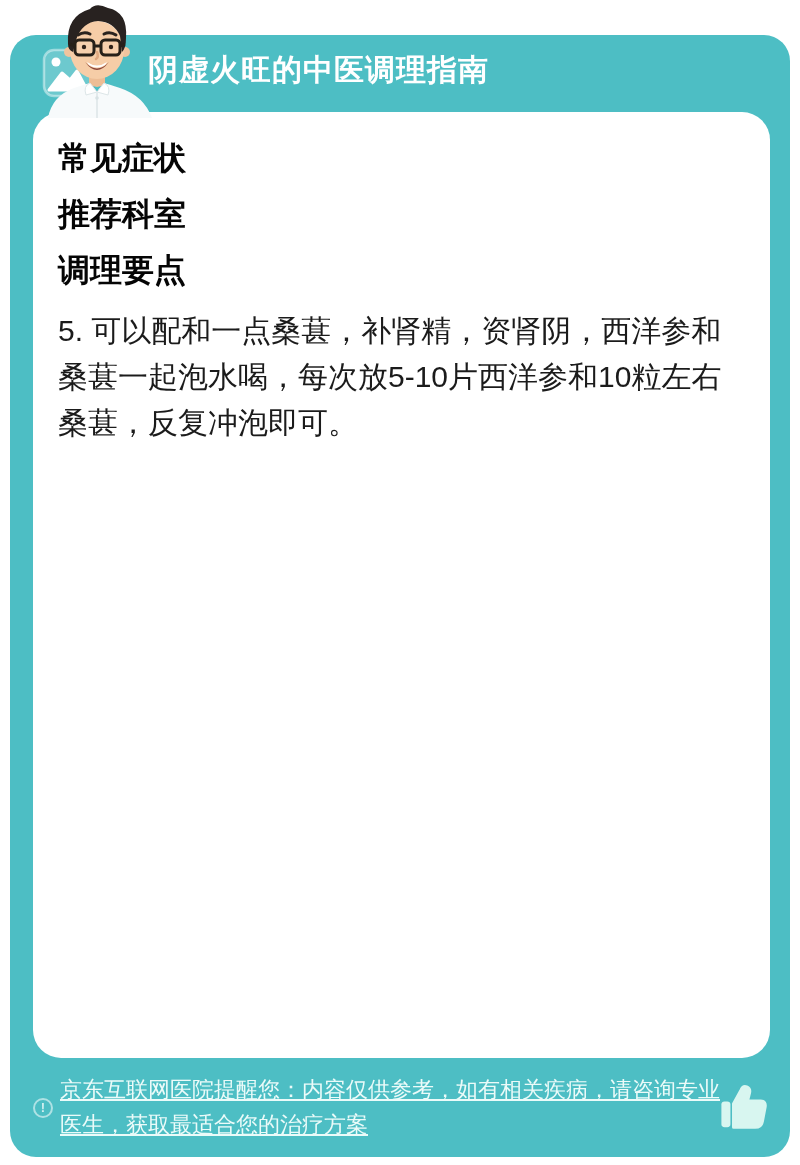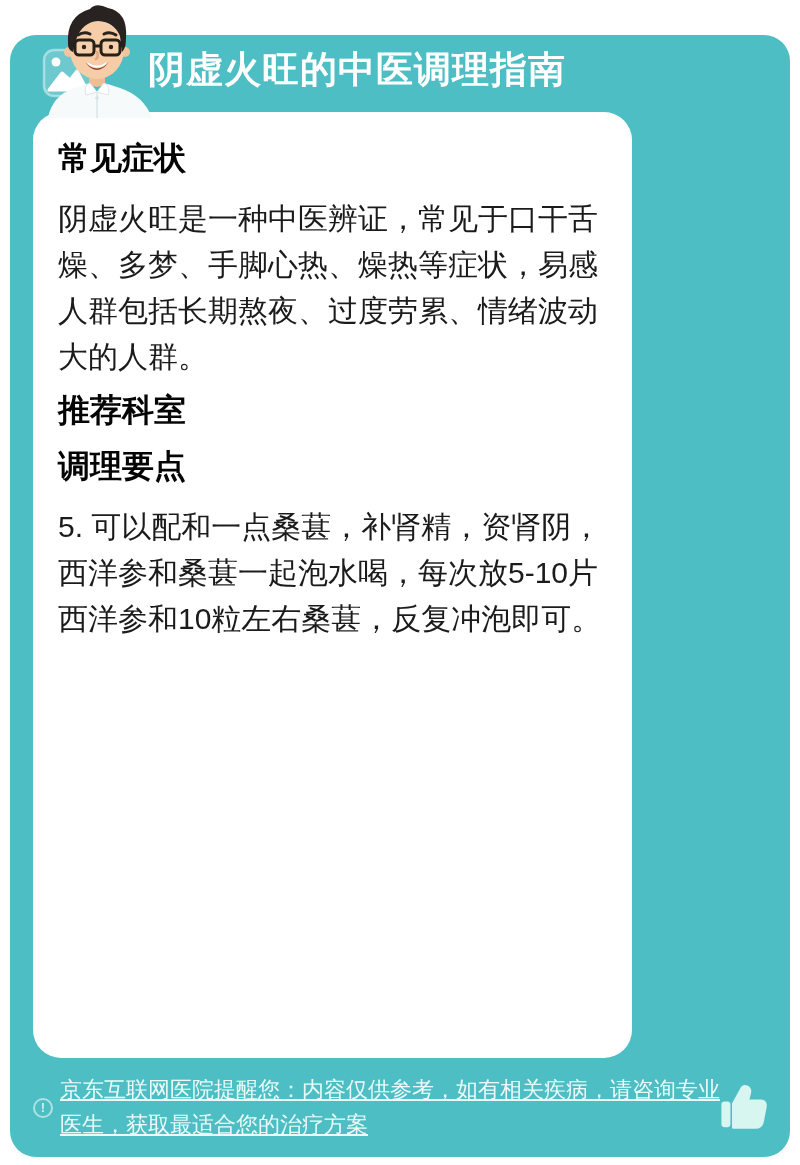--- a/index.html
+++ b/index.html
@@ -13,38 +13,38 @@
   .panel {
     position: absolute;
     left: 10px; top: 35px;
     width: 780px; height: 1122px;
     background: #4DBEC4;
     border-radius: 26px;
   }
   .title {
     position: absolute;
     left: 148px; top: 48px;
-    font-size: 37px;
+    font-size: 30px;
     font-weight: 700;
     color: #ffffff;
     line-height: 44px;
     letter-spacing: 1px;
     z-index: 4;
     white-space: nowrap;
   }
   .avatar-wrap {
     position: absolute;
     left: 40px; top: 0;
     width: 140px; height: 118px;
     z-index: 5;
   }
   .card {
     position: absolute;
     left: 33px; top: 112px;
-    width: 599px; height: 946px;
+    width: 737px; height: 946px;
     background: #ffffff;
     border-radius: 28px;
     box-sizing: border-box;
     padding: 28px 25px 0 25px;
     z-index: 2;
     color: #1b1b1b;
   }
   .card h2 {
     margin: 0 0 20px 0;
     font-size: 32px;
@@ -138,21 +138,20 @@
 
     <path d="M57,52 Q59,57 56,59" stroke="#e0a87f" stroke-width="2.5" fill="none" stroke-linecap="round"></path>
 
     <path d="M45,62 Q57,75 69,62 Q63,70 57,70 Q51,70 45,62 Z" fill="#8a4438"></path>
     <path d="M47,62 Q57,69 67,62 L65,65 Q57,70 49,65 Z" fill="#ffffff"></path>
   </svg>
 </div>
 
 <div class="card">
   <h2>常见症状</h2>
-  <p>阴虚火旺是一种中医辨证，常见于口干舌燥、多梦、手脚心热、燥热等症状，易感人群包括长期熬夜、过度劳累、情绪波动大的人群。</p>
 
   <h2 class="spaced">推荐科室</h2>
 
   <h2 class="spaced">调理要点</h2>
   <div class="point">5. 可以配和一点桑葚，补肾精，资肾阴，西洋参和桑葚一起泡水喝，每次放5-10片西洋参和10粒左右桑葚，反复冲泡即可。</div>
 </div>
 
 <div class="info-icon">!</div>
 
 <div class="footer-disclaimer">京东互联网医院提醒您：内容仅供参考，如有相关疾病，请咨询专业医生，获取最适合您的治疗方案</div>

